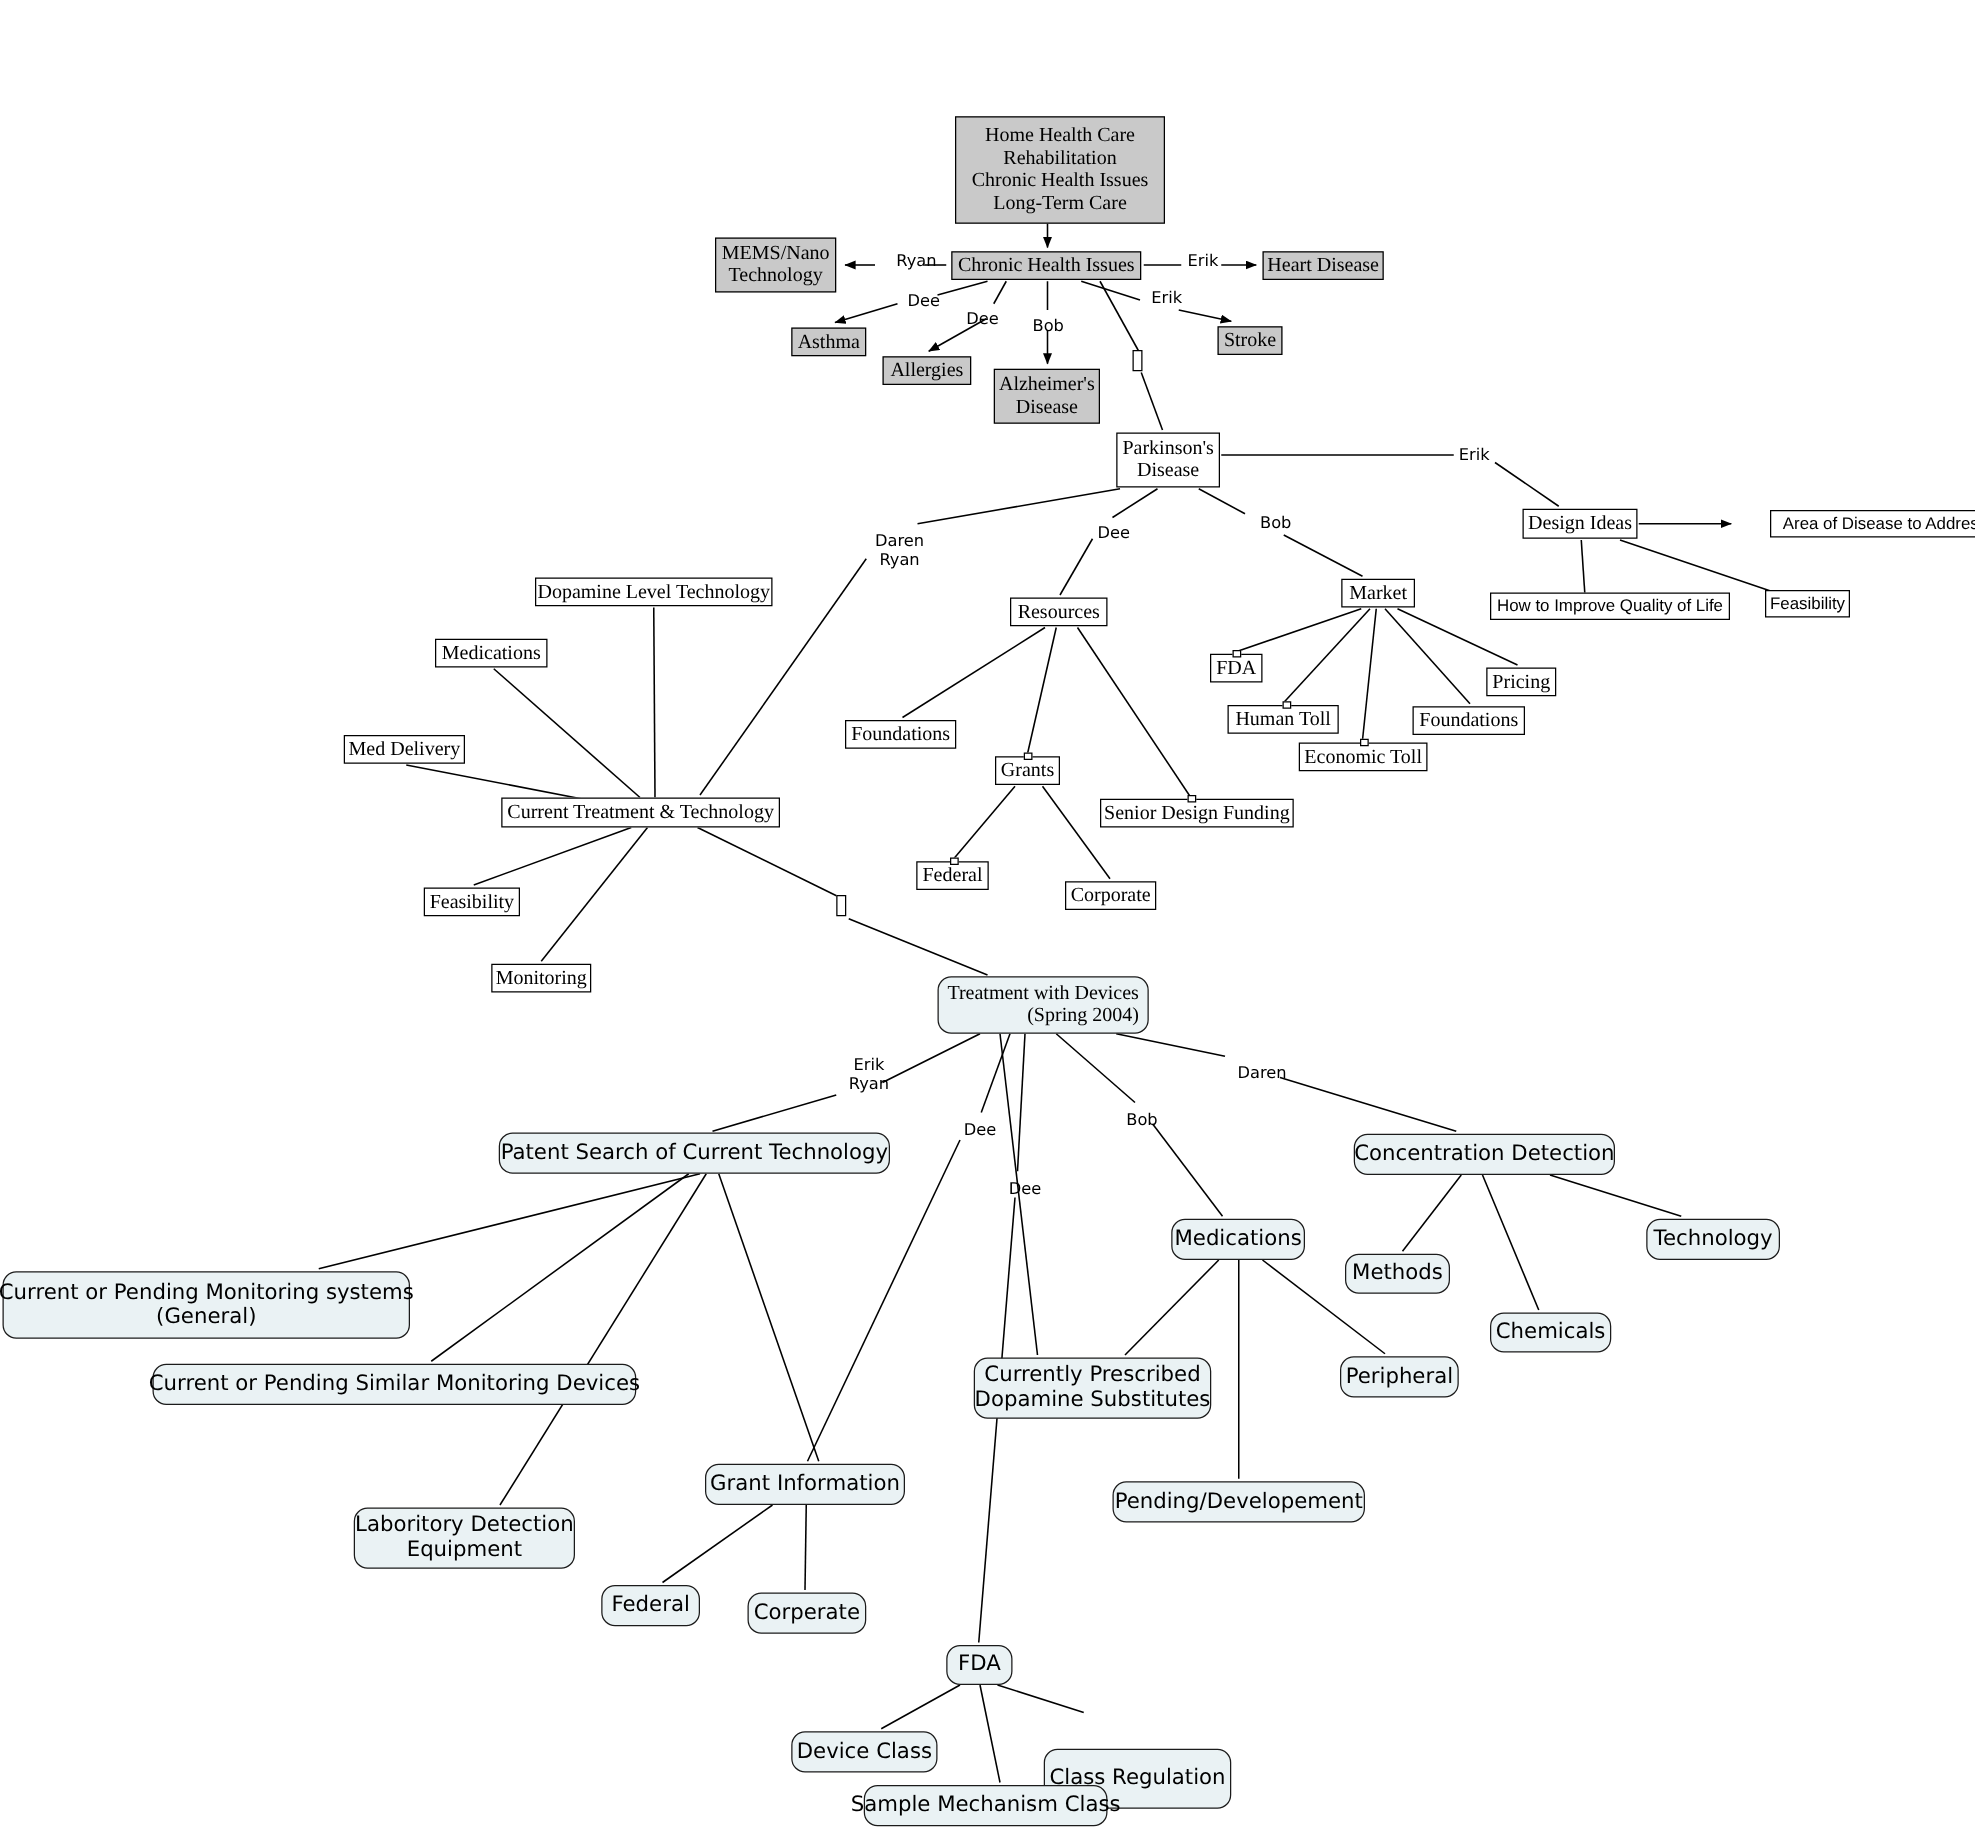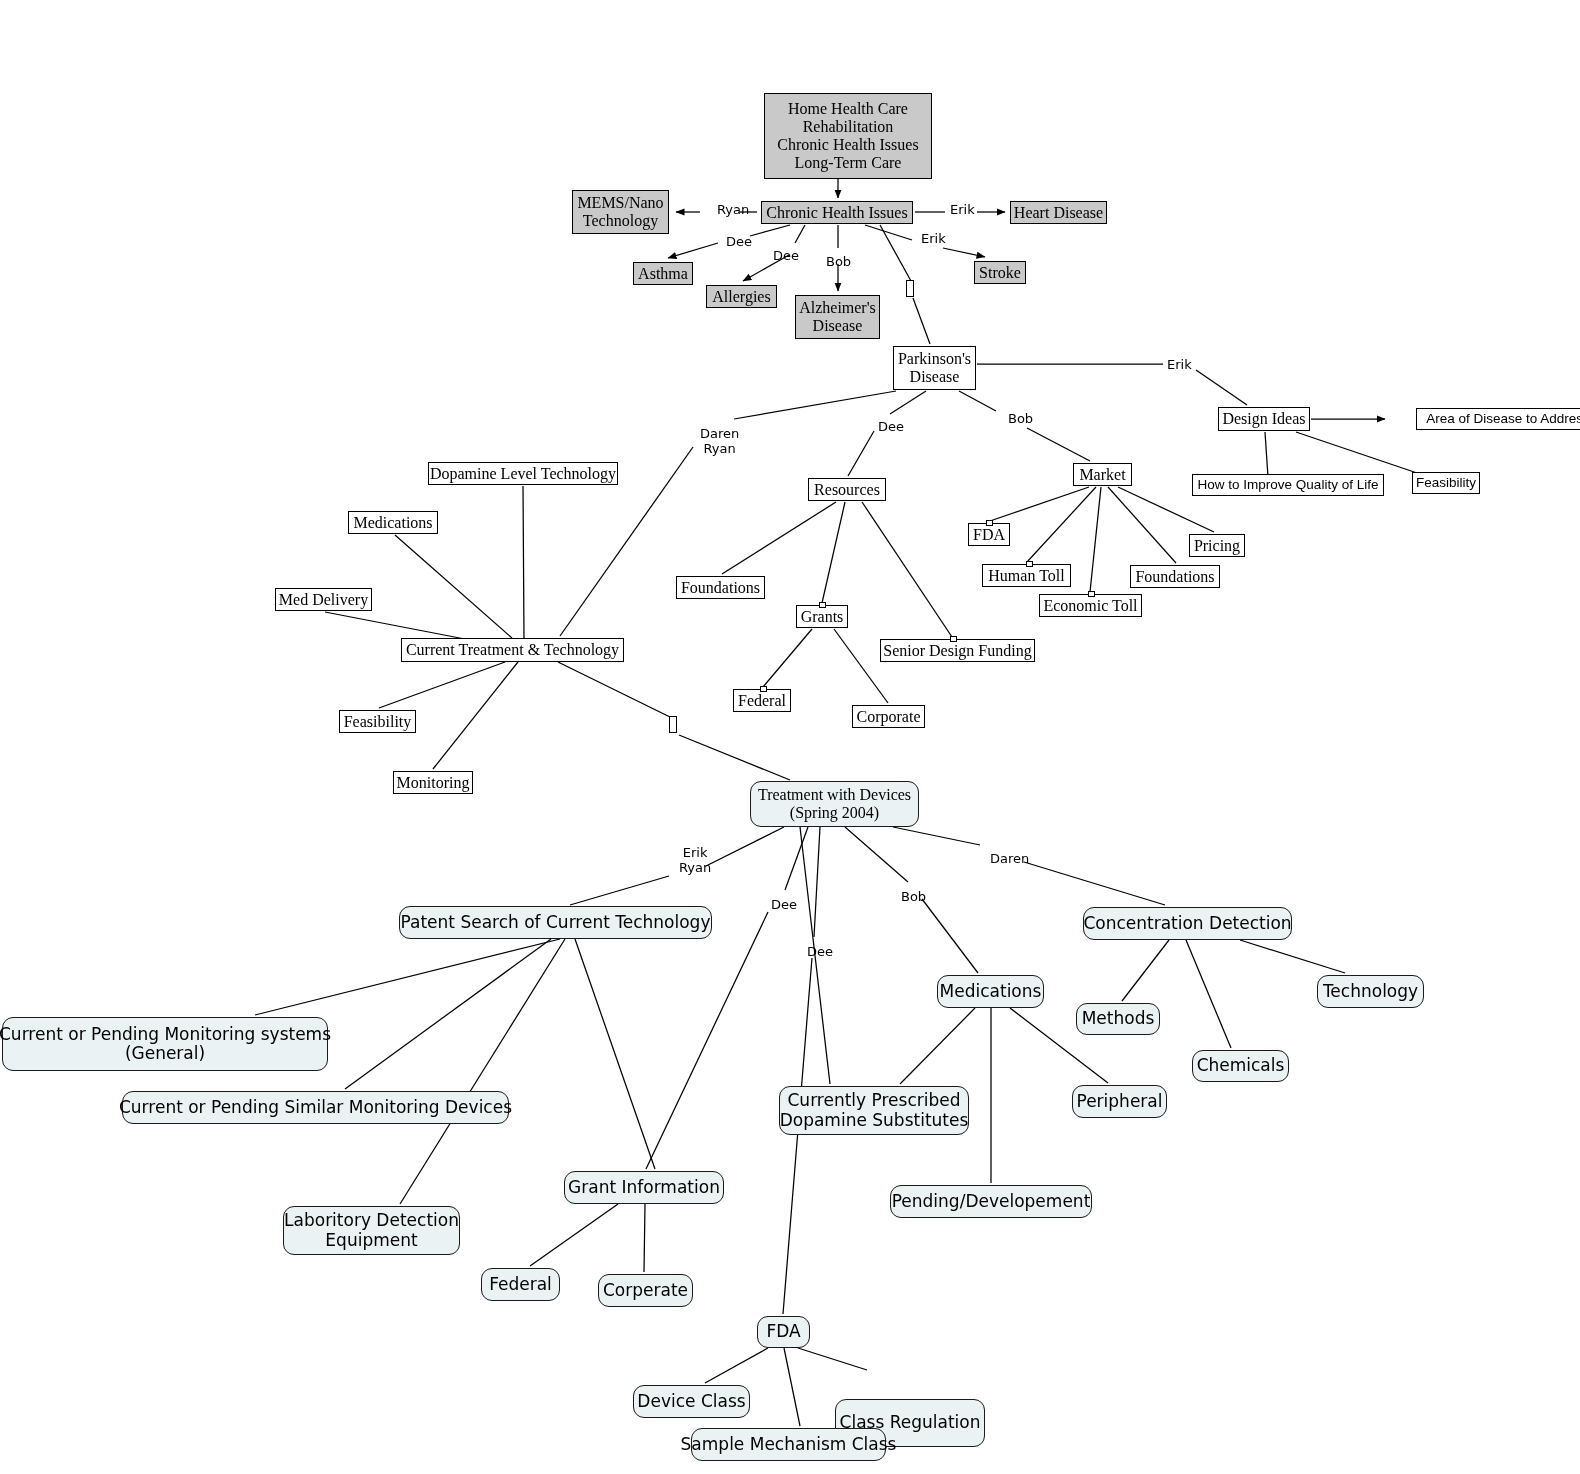--- a/index.html
+++ b/index.html
@@ -42,20 +42,21 @@
     background:#eaf2f4;
     font-family:"DejaVu Sans","Liberation Sans",sans-serif;
     font-size:17px;
   }
   .round-serif{
     border:1.5px solid #1b1b1b;
     border-radius:11px;
     background:#eaf2f4;
     font-family:"Liberation Serif","DejaVu Serif",serif;
     font-size:16px;
+    text-align:right;
   }
   
   #title-banner{
     position:absolute;
     border:3px solid #000;
     background:#fff;
     font-family:"Liberation Serif","DejaVu Serif",serif;
     font-size:24px;
     display:flex;align-items:center;justify-content:center;
     color:#000;

